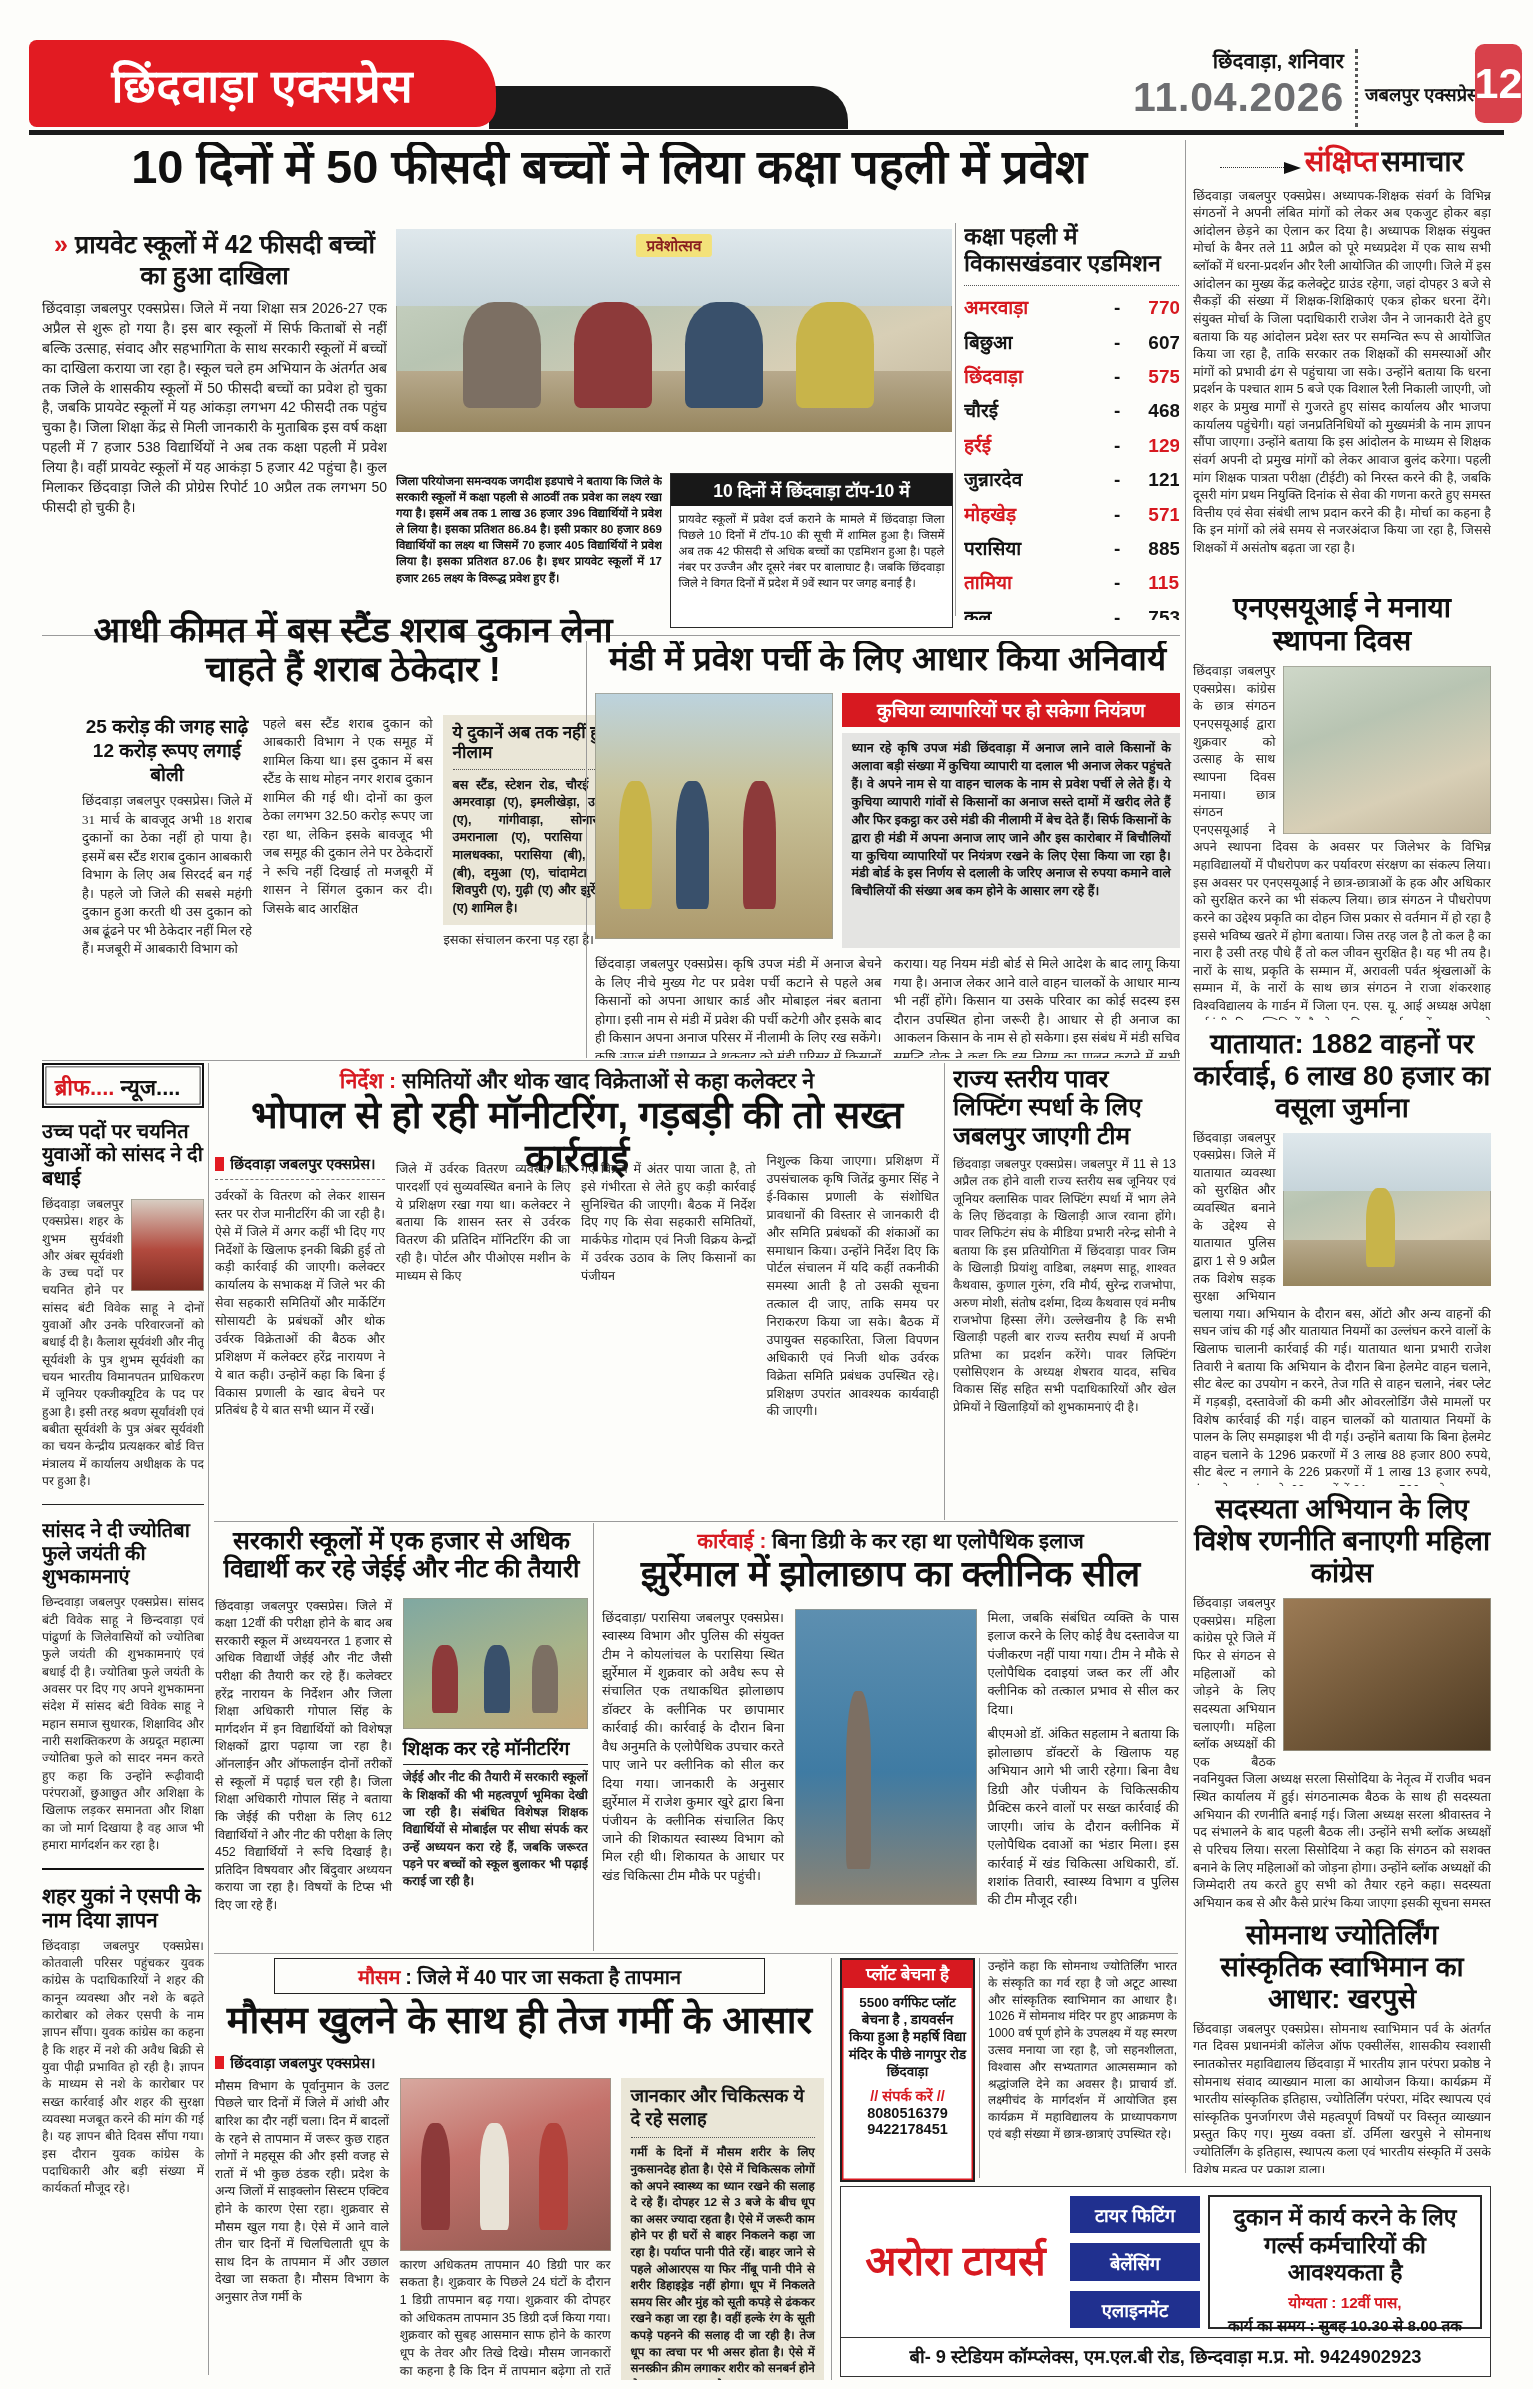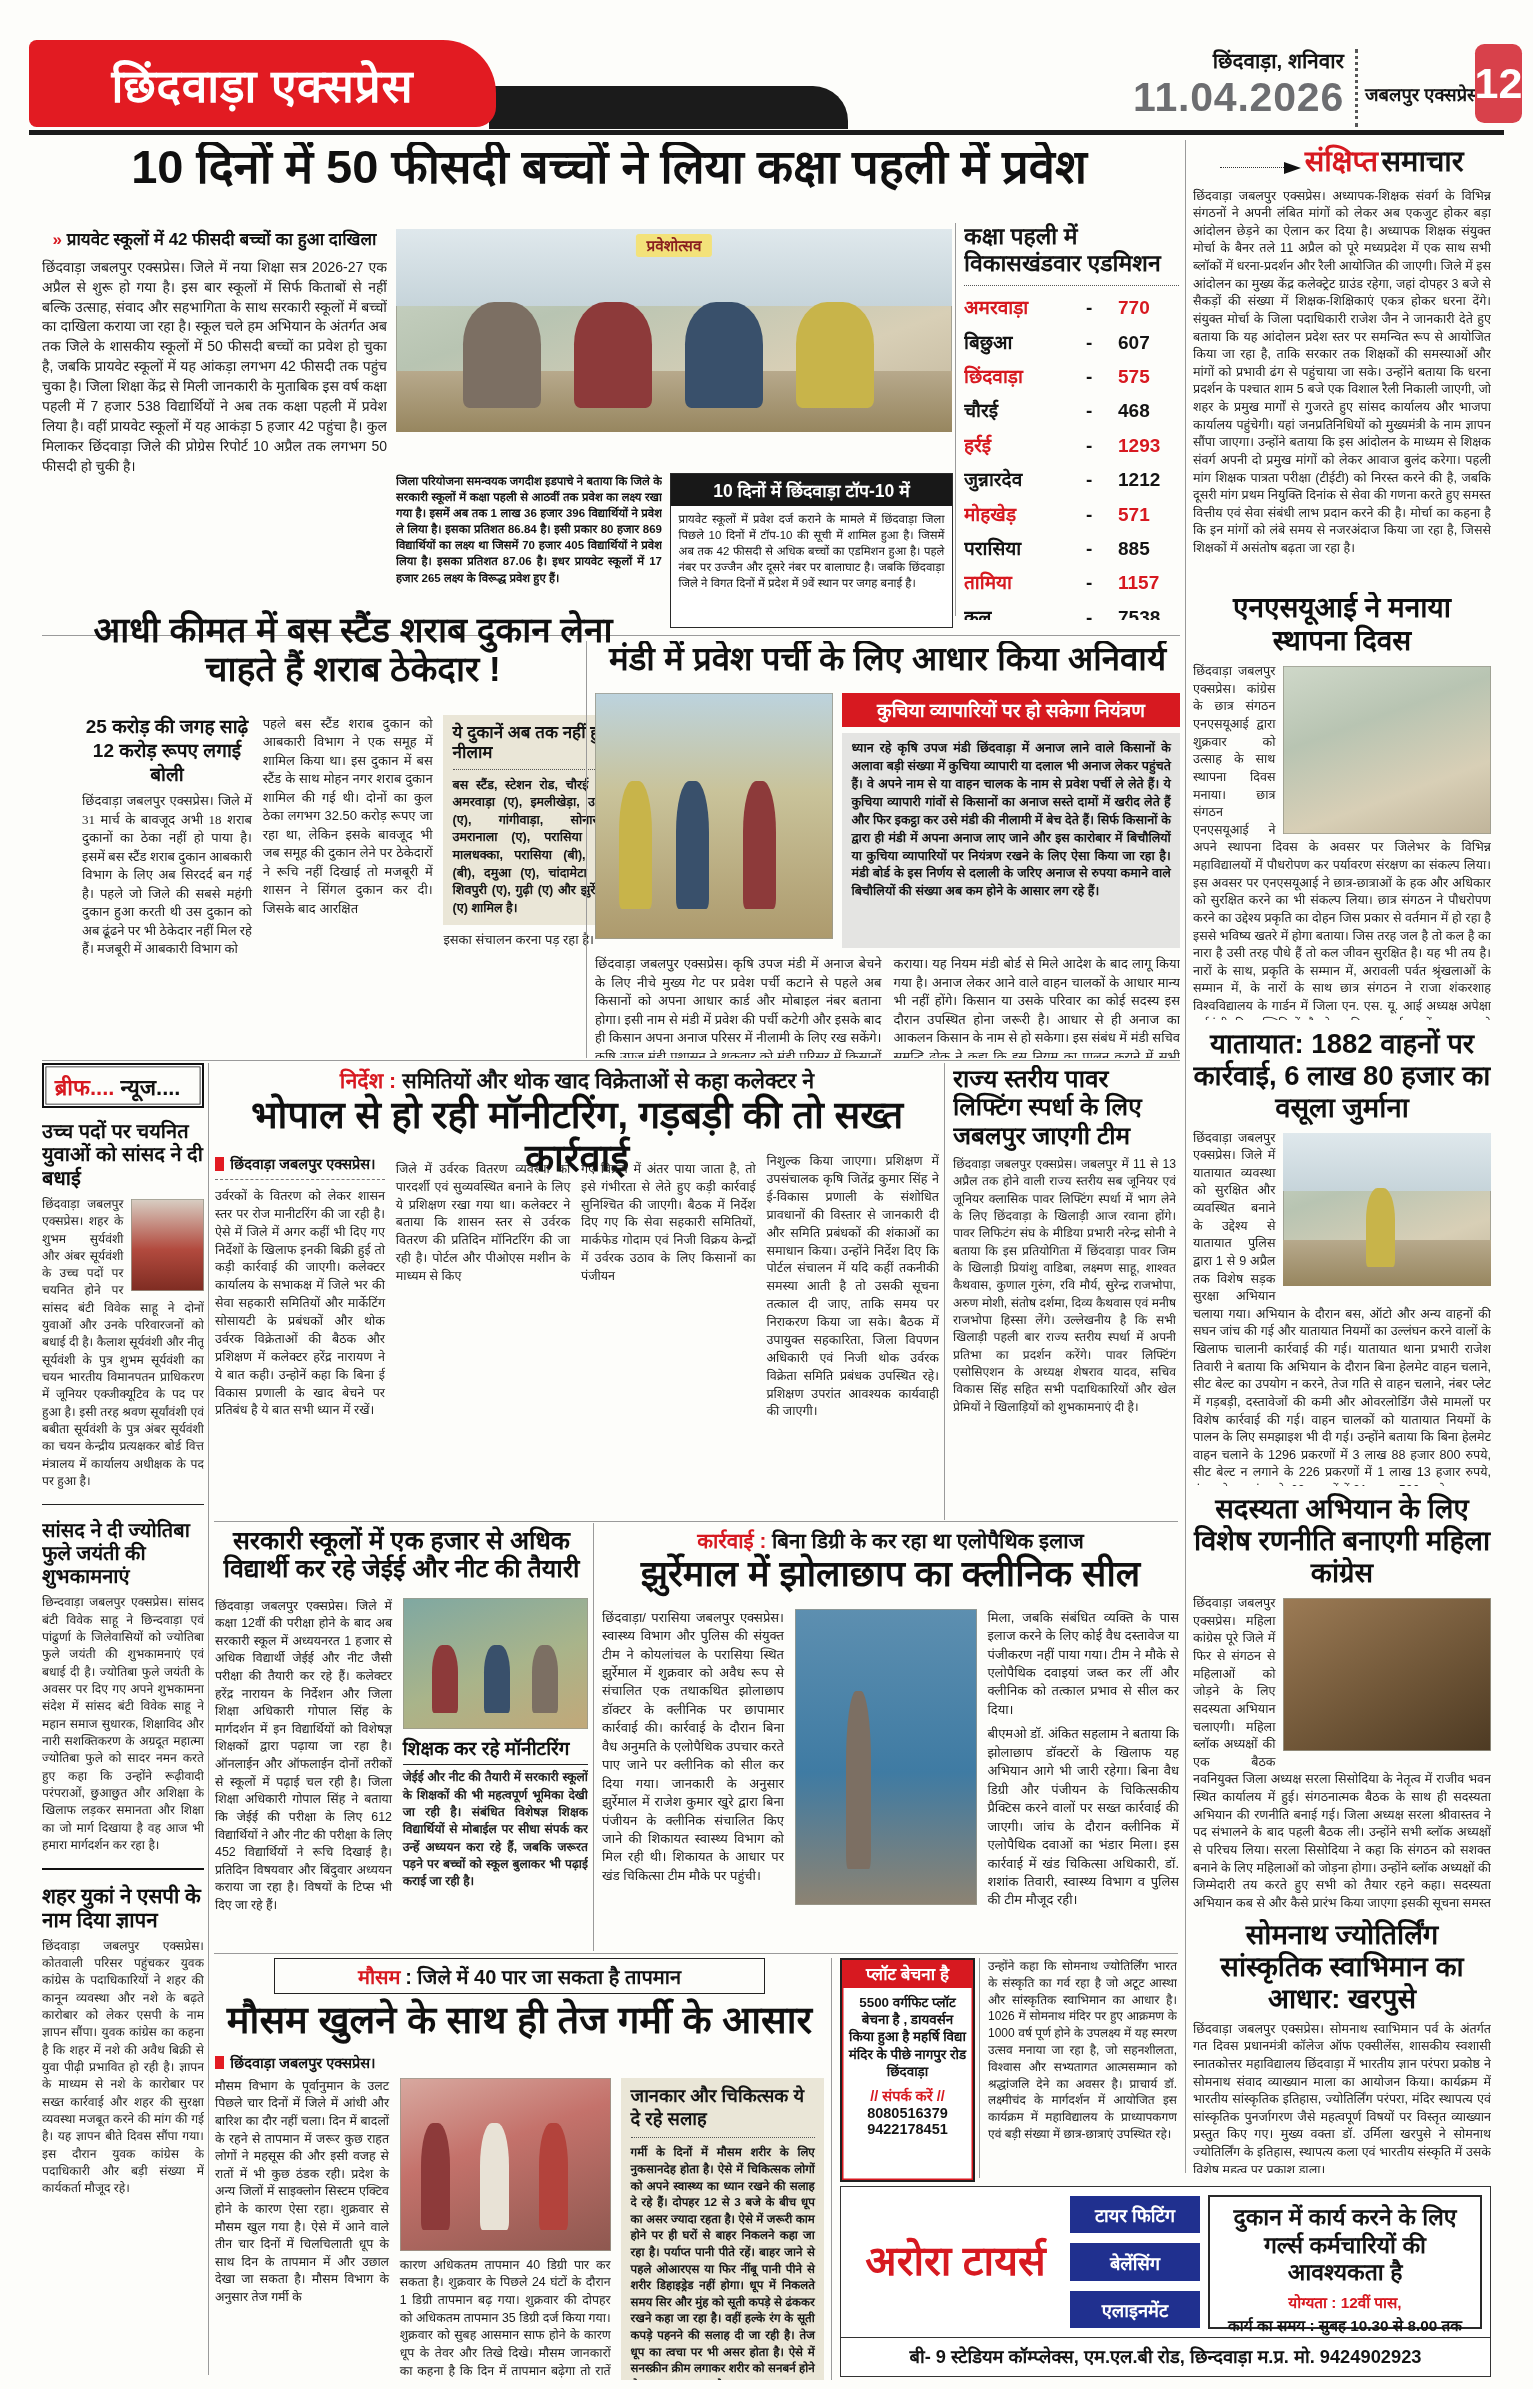--- a/index.html
+++ b/index.html
@@ -39,21 +39,21 @@
   .t10-box{border:1.5px solid #2a2a2a;background:#fff;}
   .t10-head{background:#181818;color:#fff;font-weight:800;display:flex;align-items:center;justify-content:center;}
   .beige-box{background:#eae6d7;}
   .gray-box{background:#e4e4e2;}
   .dot-rule{border-bottom:1.5px dotted #555;}
   .redbar{background:#d71920;color:#fff;font-weight:800;display:flex;align-items:center;justify-content:center;}
   .brief-box{border:2.3px solid #111;box-shadow:inset 0 0 0 1.5px #fff,inset 0 0 0 2.3px #111;display:flex;align-items:center;padding-left:10.7px;}
   .kick-strip{border:1.5px solid #222;display:flex;align-items:center;justify-content:center;}
   
   .adm-title{font-size:23px;font-weight:800;line-height:1.18;}
-  .adm-row{display:flex;align-items:baseline;font-size:19px;font-weight:800;margin-top:8.4px;}
+  .adm-row{display:flex;align-items:baseline;font-size:19px;font-weight:800;margin-top:8.4px;gap:28px;}
   .adm-row .nm{flex:0 0 122px;}
   .adm-row .ds{flex:1;}
   .adm-row .vl{flex:0 0 61px;text-align:left;}
   .adm-row:nth-child(odd) .nm,.adm-row:nth-child(odd) .vl{color:#d71920;}
   
   .rail-sec{margin-bottom:7.6px;}
   .rail-body{font-size:12.6px;line-height:1.4;text-align:justify;color:#1c1c1c;}
   .arrow-tail{display:inline-block;width:64px;border-top:1.5px dotted #333;vertical-align:middle;}
   .arrow-head{display:inline-block;width:0;height:0;border-left:17px solid #111;border-top:6.9px solid transparent;border-bottom:6.9px solid transparent;vertical-align:middle;}
   .byline{font-weight:800;font-size:14.5px;}
@@ -80,21 +80,21 @@
     <div class="bold gray" style="font-size:41px;letter-spacing:0.8px;">11.04.2026</div>
   </div>
   <div class="abs dotted-v" style="left:1355px;top:49px;height:78px;"></div>
   <div class="abs bold" style="left:1365px;top:81px;width:107px;font-size:18.3px;white-space:nowrap;">जबलपुर एक्सप्रेस</div>
   <div class="abs pageno" style="left:1475px;top:44px;width:47px;height:79px;">12</div>
   <div class="abs black-rule" style="left:29px;top:130px;width:1475px;height:5.3px;"></div>
 
   <div class="abs h-xxl ctr clip" style="left:42px;top:142px;width:1134px;height:81px;font-size:47px;">10 दिनों में 50 फीसदी बच्चों ने लिया कक्षा पहली में प्रवेश</div>
 
   <div class="abs clip" style="left:42px;top:229px;width:345px;height:405px;">
-    <div class="ctr" style="font-size:17px;font-weight:800;line-height:1.25;margin-bottom:7.6px;">
+    <div class="ctr" style="font-size:25px;font-weight:800;line-height:1.25;margin-bottom:7.6px;">
       <span class="red">»</span>
       <span>प्रायवेट स्कूलों में 42 फीसदी बच्चों का हुआ दाखिला</span>
     </div>
     <div class="body-txt just" style="font-size:14px;">छिंदवाड़ा जबलपुर एक्सप्रेस। जिले में नया शिक्षा सत्र 2026-27 एक अप्रैल से शुरू हो गया है। इस बार स्कूलों में सिर्फ किताबों से नहीं बल्कि उत्साह, संवाद और सहभागिता के साथ सरकारी स्कूलों में बच्चों का दाखिला कराया जा रहा है। स्कूल चले हम अभियान के अंतर्गत अब तक जिले के शासकीय स्कूलों में 50 फीसदी बच्चों का प्रवेश हो चुका है, जबकि प्रायवेट स्कूलों में यह आंकड़ा लगभग 42 फीसदी तक पहुंच चुका है। जिला शिक्षा केंद्र से मिली जानकारी के मुताबिक इस वर्ष कक्षा पहली में 7 हजार 538 विद्यार्थियों ने अब तक कक्षा पहली में प्रवेश लिया है। वहीं प्रायवेट स्कूलों में यह आकंड़ा 5 हजार 42 पहुंचा है। कुल मिलाकर छिंदवाड़ा जिले की प्रोग्रेस रिपोर्ट 10 अप्रैल तक लगभग 50 फीसदी हो चुकी है।</div>
   </div>
 
   <div class="abs ph" style="left:396px;top:229px;width:556px;height:203px;">
     <div class="sky"></div>
       <div class="ground"></div>
     <div class="fig" style="left:12%;"></div>

